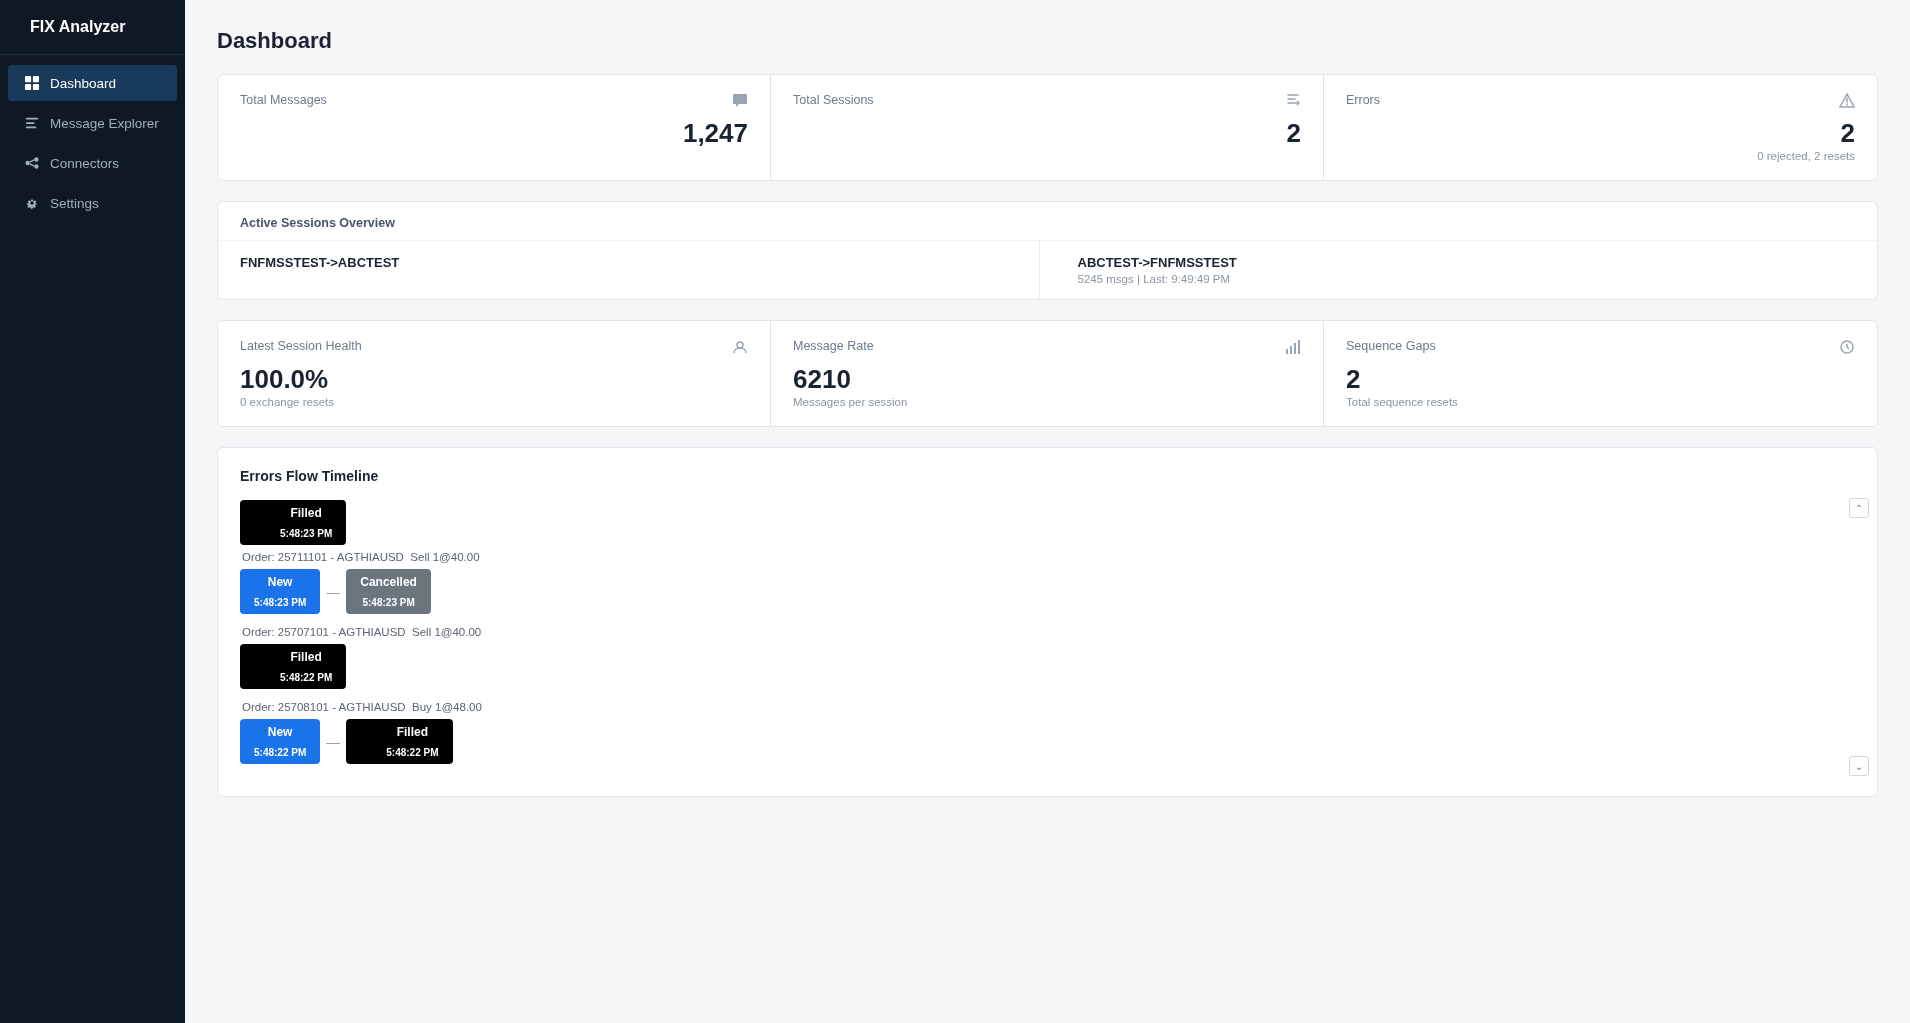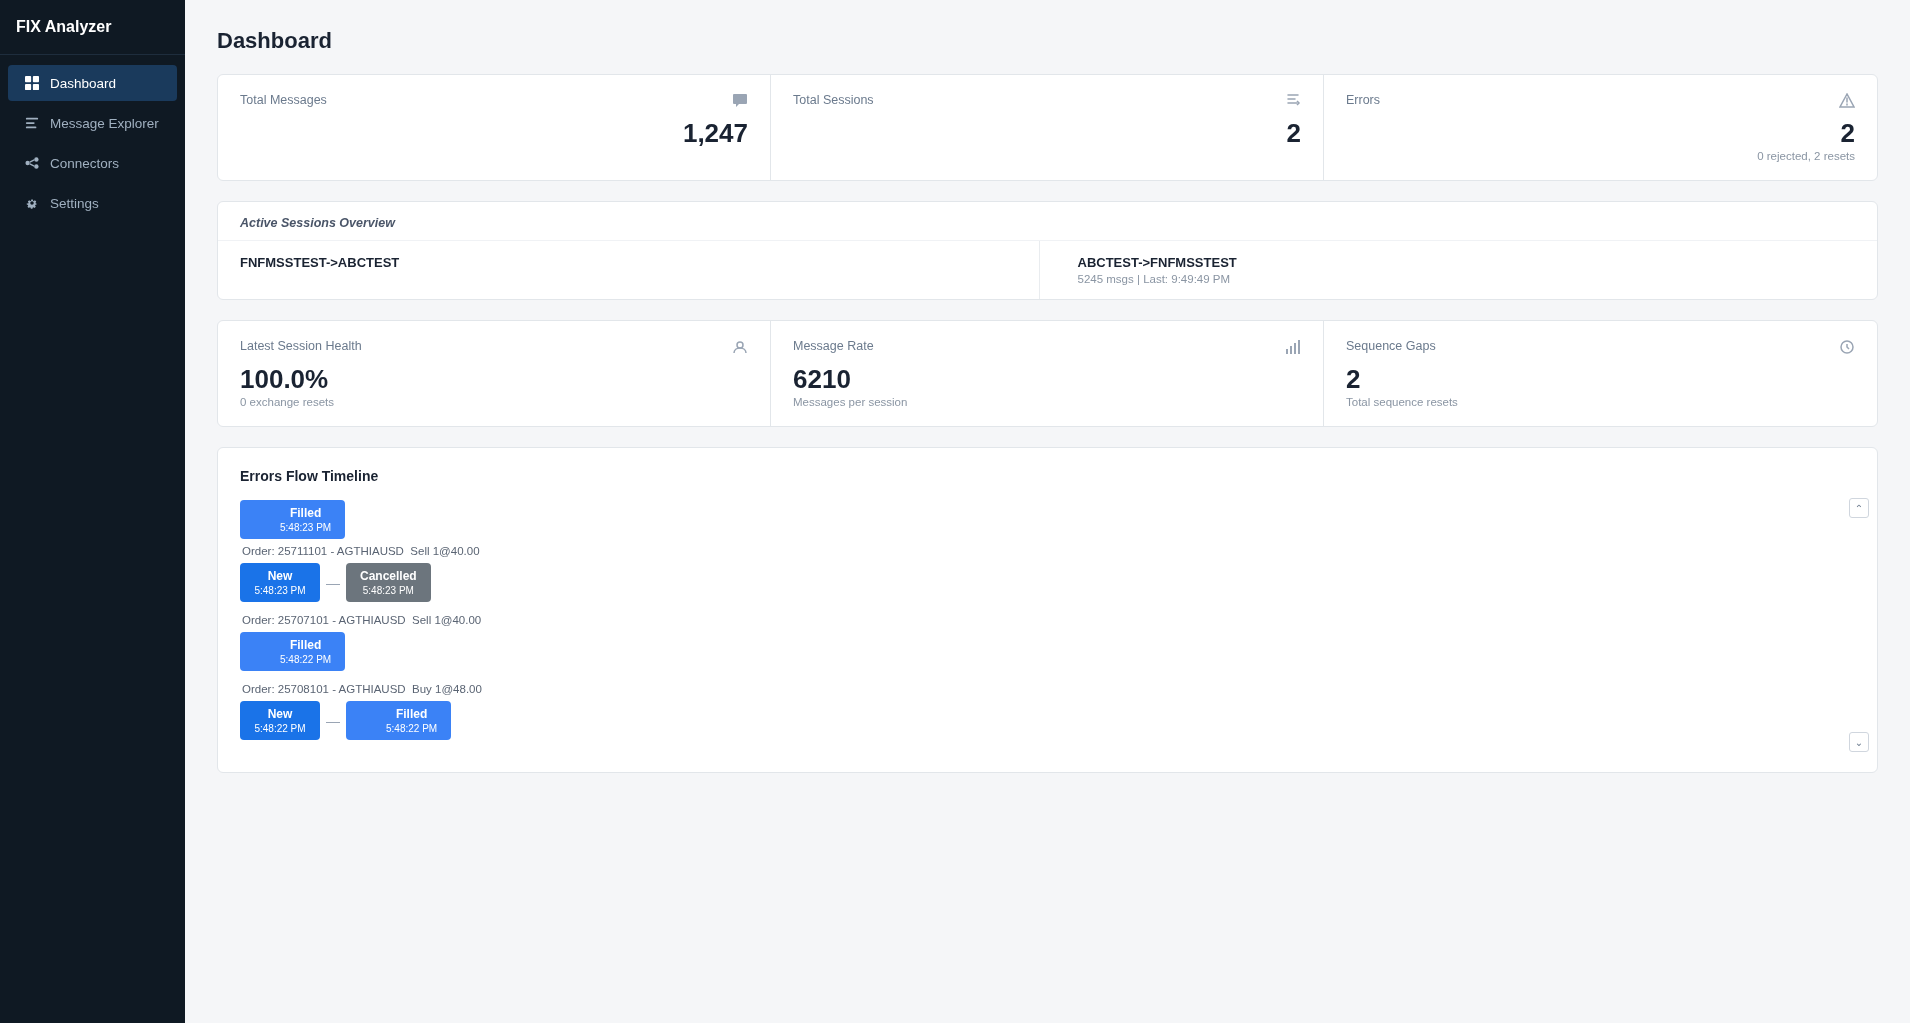--- a/index.html
+++ b/index.html
@@ -9,21 +9,21 @@
     .sidebar {
       width: 185px;
       min-width: 185px;
       background: #0f1923;
       color: #fff;
       display: flex;
       flex-direction: column;
       height: 100vh;
     }
     .sidebar-logo {
-      padding: 18px 16px;
+      padding: 18px 30px;
       font-size: 16px;
       font-weight: 700;
       color: #fff;
       border-bottom: 1px solid #1e2d3d;
     }
     .sidebar-nav {
       display: flex;
       flex-direction: column;
       padding: 8px 0;
     }
@@ -113,21 +113,20 @@
       border: 1px solid #e2e6ea;
       border-radius: 6px;
       margin-bottom: 20px;
     }
     .section-header {
       padding: 14px 22px 10px;
       font-size: 12.5px;
       font-weight: 600;
       color: #4a5568;
       border-bottom: 1px solid #f0f2f5;
-      font-style: italic;
     }
     .sessions-grid {
       display: grid;
       grid-template-columns: 1fr 1fr;
       gap: 16px;
     }
     .session-item {
       padding: 14px 22px;
       border-right: 1px solid #e9ecef;
     }
@@ -196,25 +195,25 @@
       border-radius: 4px;
       padding: 6px 14px;
       font-size: 12px;
       font-weight: 600;
       color: #fff;
       text-align: center;
       min-width: 80px;
     }
     .flow-node .node-time {
       font-size: 10px;
-      font-weight: 400;
+      font-weight: 700;
       display: block;
-      margin-top: 2px;
-    }
-    .node-filled { background: #3b82f6; padding-left: 40px; }
+      margin-top: 8px;
+    }
+    .node-filled { background: #000000; padding-left: 40px; }
     .node-new { background: #1a73e8; }
     .node-cancelled { background: #6c757d; }
 
     .flow-arrow {
       color: #9aa5b4;
       font-size: 14px;
       padding: 0 6px;
     }
 
     

